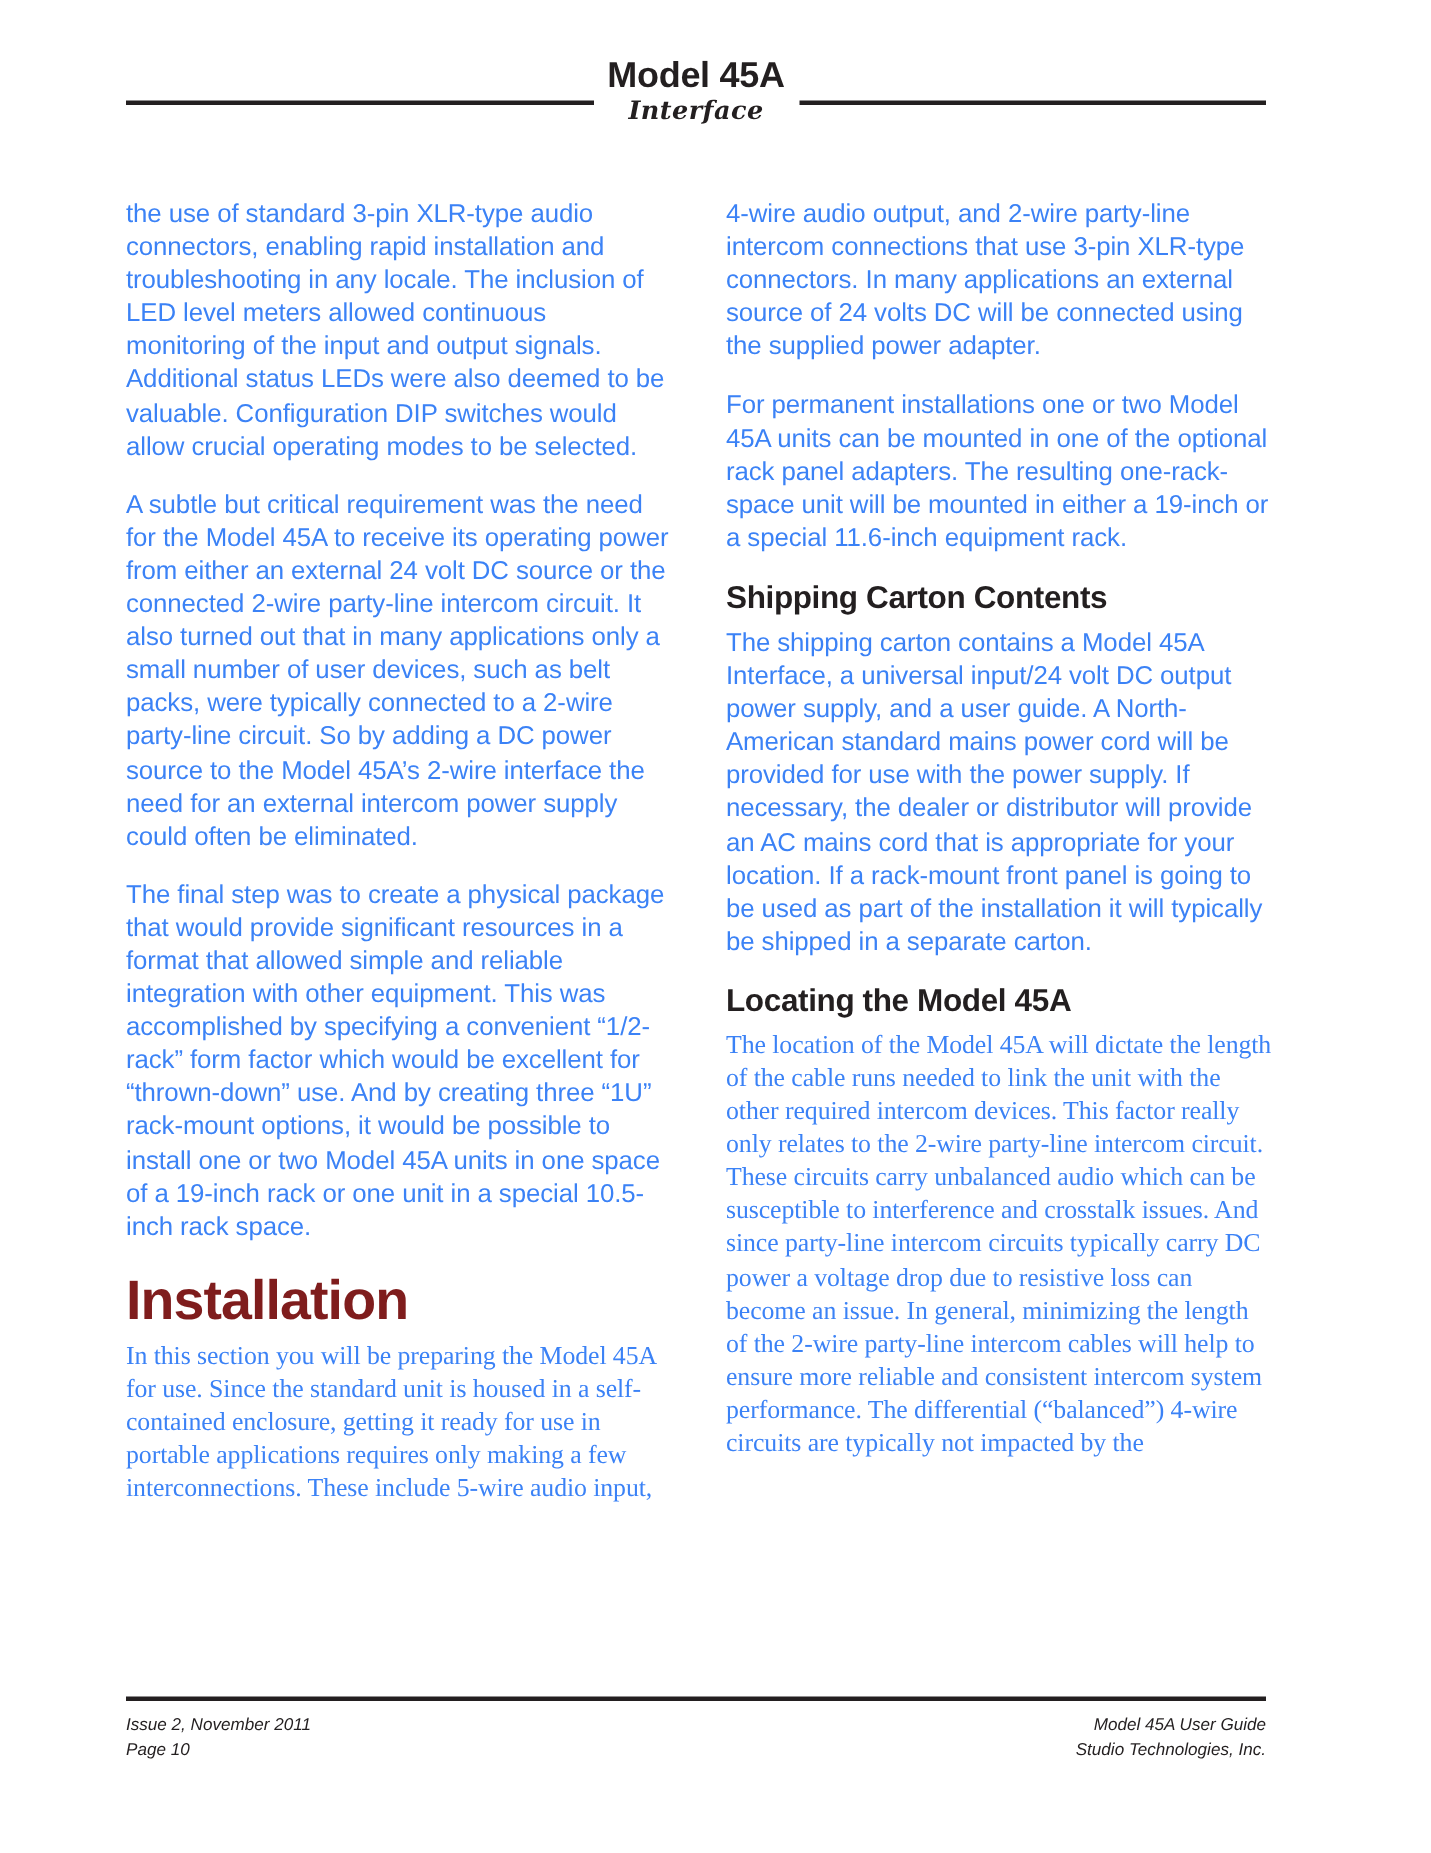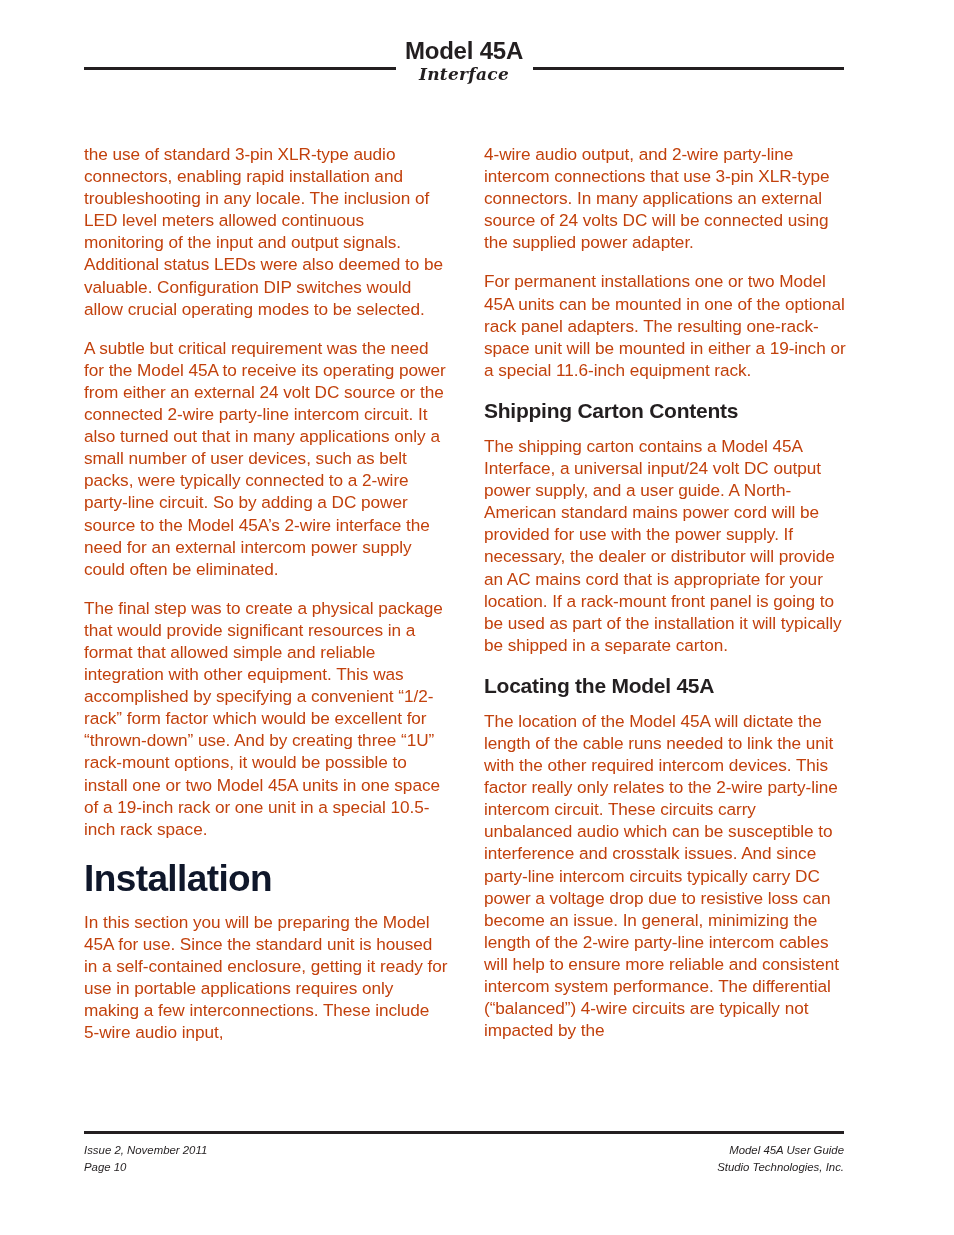--- a/index.html
+++ b/index.html
@@ -77,36 +77,36 @@
   
   .col {
     position: absolute;
     top: 131px;
     width: 364px;
   }
   .col-left  { left: 84px;  }
   .col-right { left: 484px; }
 
   p.body {
-    margin: 12px 0 17px 0;
+    margin: 0 0 17px 0;
     font-size: 17.2px;
     line-height: 22.1px;
     text-align: left;
-    color: #c2410c;
+    color: #3b82f6;
     letter-spacing: -0.05px;
   }
-  p.body:last-child { margin-bottom: 0; }
+  p.body:last-child { margin-bottom: 0; font-family: Liberation Serif, serif; }
 
   h1.chapter {
     margin: 18px 0 6px 0;
     font-size: 37px;
     line-height: 41px;
     font-weight: bold;
     letter-spacing: -0.6px;
-    color: #0f172a;
+    color: #7f1d1d;
   }
   h2.section {
     margin: 12px 0 6px 0;
     font-size: 21px;
     line-height: 25px;
     font-weight: bold;
     letter-spacing: -0.25px;
     color: #231f20;
   }
 

